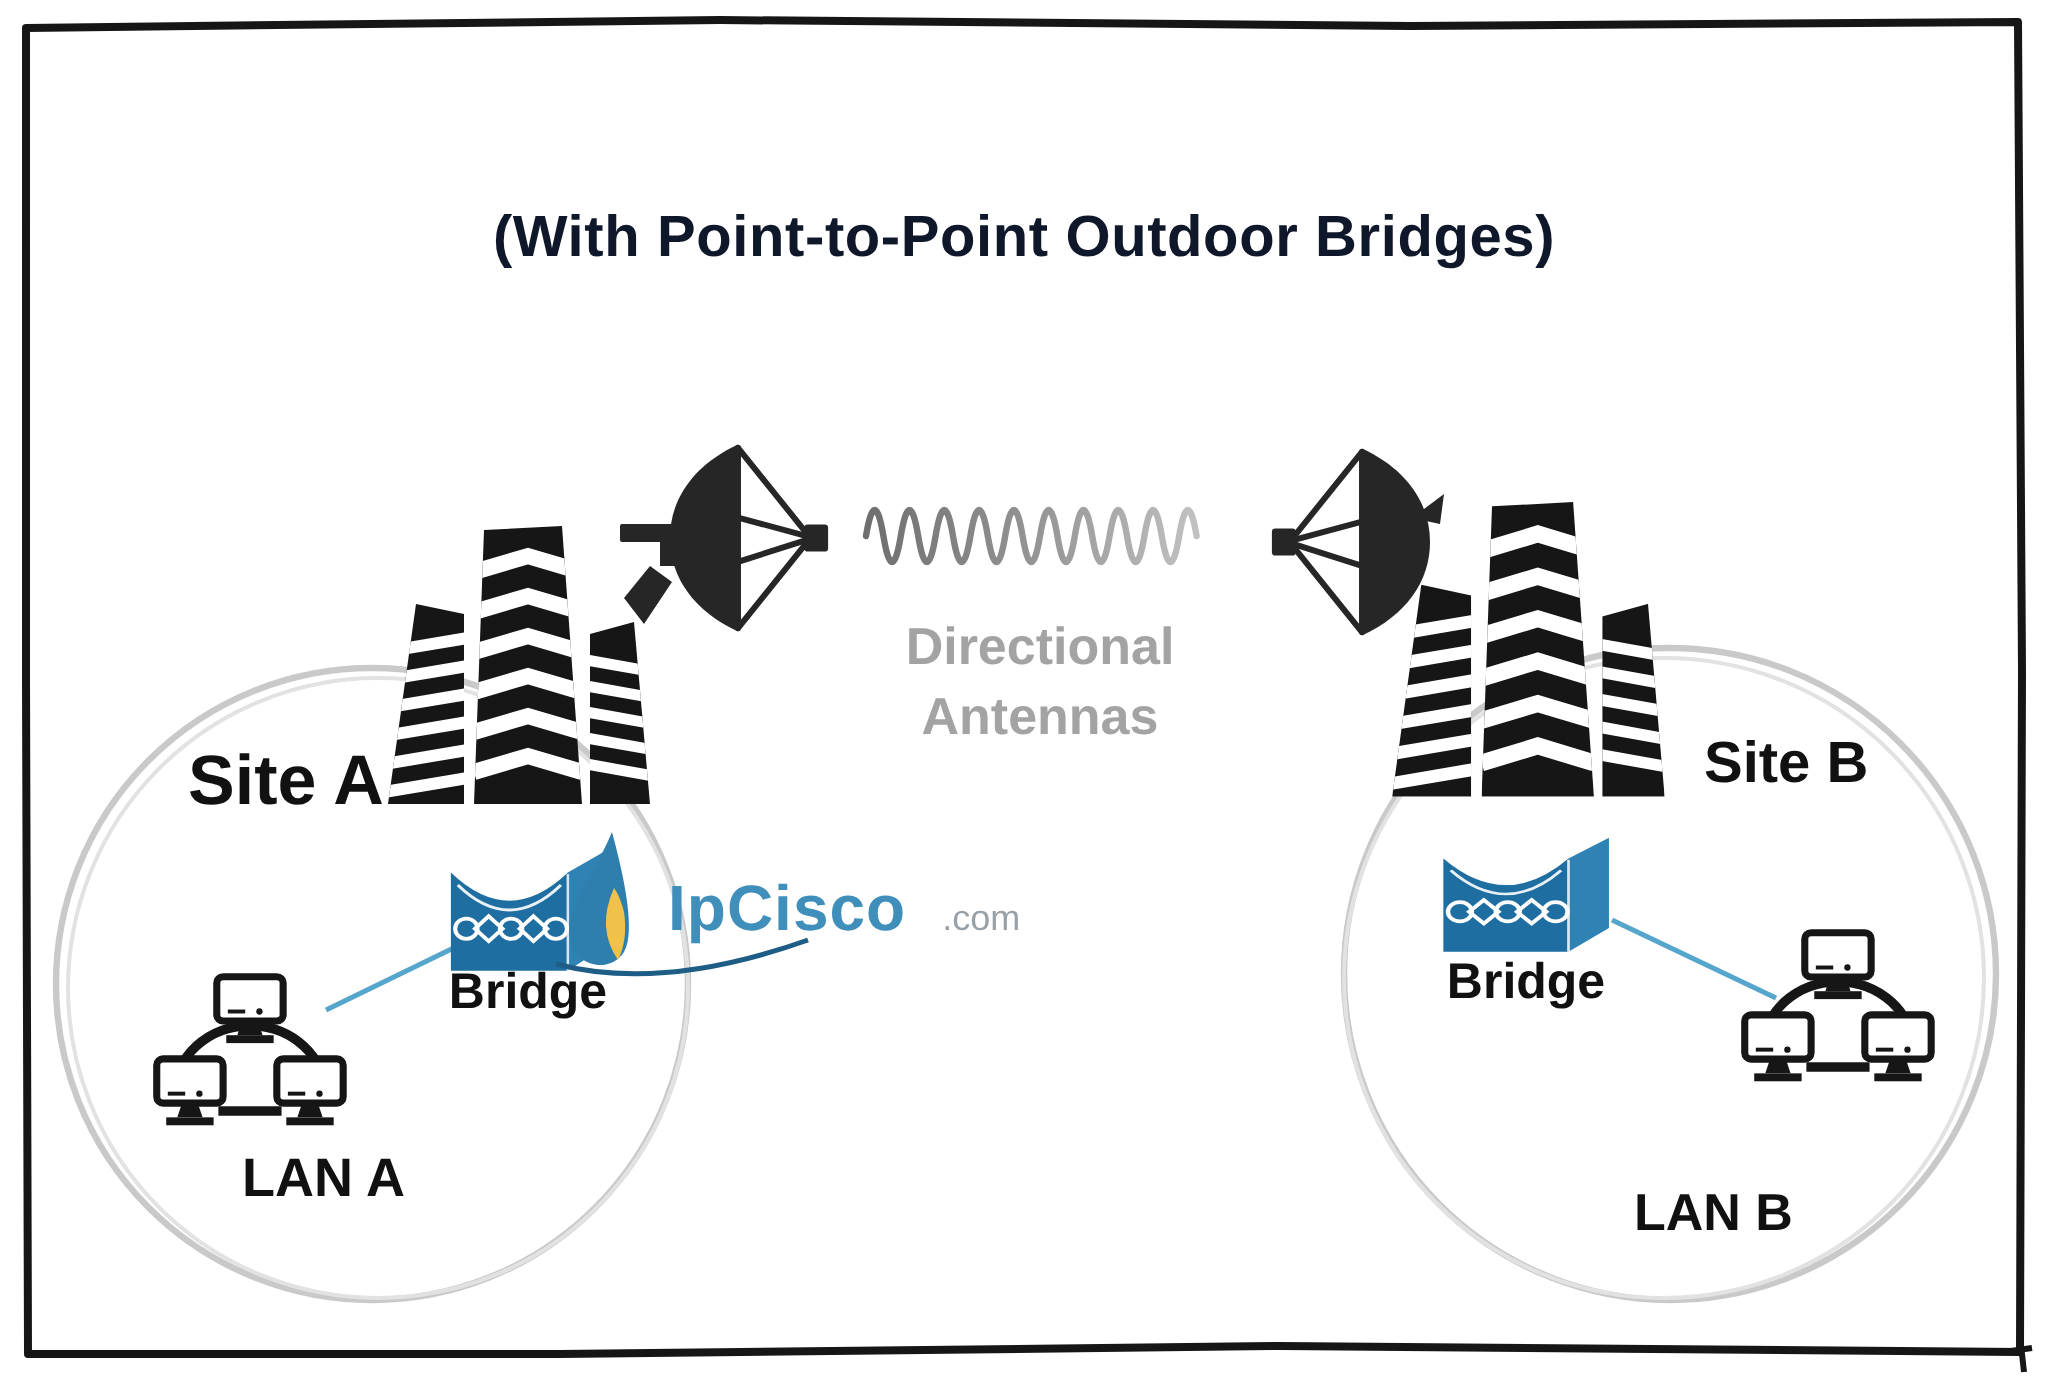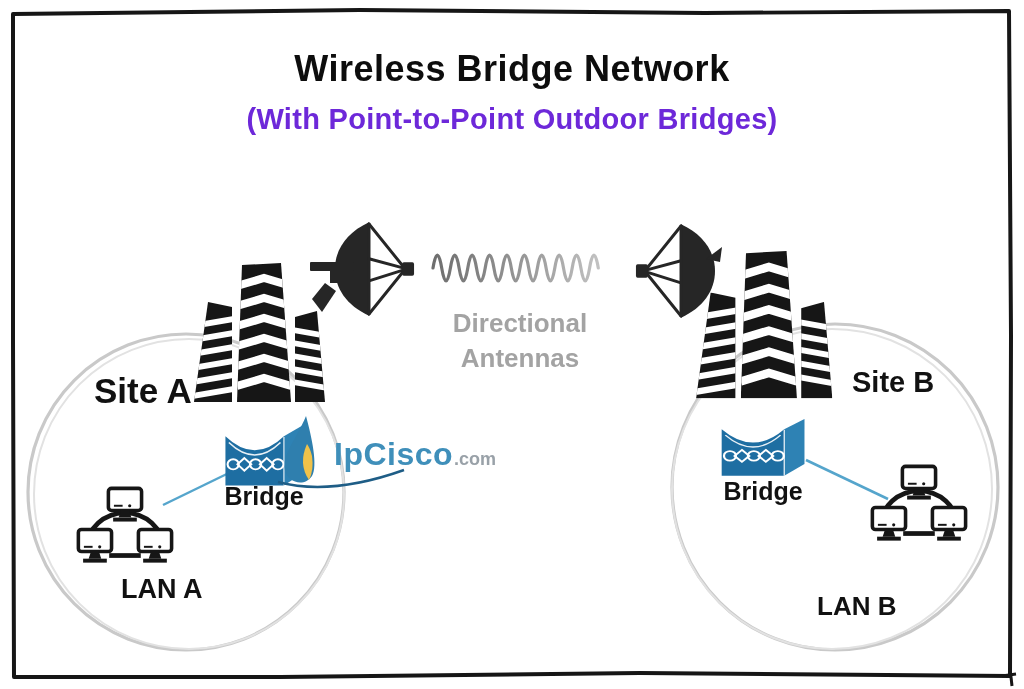--- a/index.html
+++ b/index.html
@@ -7,38 +7,38 @@
     position:relative;width:1024px;height:689px;background:#ffffff;
     font-family:"Liberation Sans",sans-serif;overflow:hidden;
   }
   .abs{position:absolute;}
   .title{
     left:0;right:0;top:48px;text-align:center;
     font-size:36px;font-weight:700;color:#0d0d0d;letter-spacing:.5px;
   }
   .subtitle{
     left:0;right:0;top:103px;text-align:center;
-    font-size:29px;font-weight:700;color:#6d28d9;letter-spacing:.3px;
+    font-size:29px;font-weight:700;color:#0f172a;letter-spacing:.3px;
   }
   .link-label{
     left:400px;width:240px;top:306px;text-align:center;
     font-size:26px;font-weight:700;color:#a3a3a3;line-height:35px;
   }
   .lbl{font-weight:700;color:#111111;white-space:nowrap;}
   .site-a{left:94px;top:371px;font-size:35px;}
   .site-b{left:852px;top:366px;font-size:29px;}
   .bridge-a{left:224px;width:80px;top:482px;text-align:center;font-size:25px;}
   .bridge-b{left:723px;width:80px;top:477px;text-align:center;font-size:25px;}
   .lan-a{left:121px;width:120px;top:574px;text-align:left;font-size:27px;}
   .lan-b{left:817px;width:120px;top:591px;text-align:left;font-size:26px;}
   .logo-text{
     left:334px;top:436px;display:flex;align-items:baseline;
   }
   .logo-brand{font-size:32px;font-weight:700;color:#3f8fba;letter-spacing:.5px;}
-  .logo-tld{font-size:18px;font-weight:700;color:#99a1a8;margin-left:1px;}
+  .logo-tld{font-size:18px;font-weight:400;color:#99a1a8;margin-left:18px;}
   svg.art{position:absolute;left:0;top:0;}
 </style>
 </head>
 <body>
 
 <div class="canvas">
 
   <svg class="art" width="1024" height="689" viewBox="0 0 1024 689">
     <defs>
       <linearGradient id="waveGrad" gradientUnits="userSpaceOnUse" x1="433" y1="0" x2="607" y2="0">
@@ -173,21 +173,20 @@
     <use href="#lan" transform="translate(76,486) scale(0.79)"></use>
     <use href="#lan" transform="translate(870,464) scale(0.79)"></use>
 
     <g transform="translate(276,416)">
       <path d="M30,0 C20,24 6,38 9,54 C11,66 28,72 36,60 C42,50 36,22 30,0 Z" fill="#2f7fae"></path>
       <path d="M31,28 Q22,48 33,64 Q38,54 36,40 Q34,32 31,28 Z" fill="#f0c24a"></path>
       <path d="M2,66 Q55,80 128,54" stroke="#1e5d86" stroke-width="2.5" fill="none"></path>
     </g>
   </svg>
 
-  <div class="abs title">Wireless Bridge Network</div>
   <div class="abs subtitle">(With Point-to-Point Outdoor Bridges)</div>
   <div class="abs link-label">Directional Antennas</div>
 
   <div class="abs lbl site-a">Site A</div>
   <div class="abs lbl site-b">Site B</div>
 
   <div class="abs lbl bridge-a">Bridge</div>
   <div class="abs lbl bridge-b">Bridge</div>
 
   <div class="abs lbl lan-a">LAN A</div>

